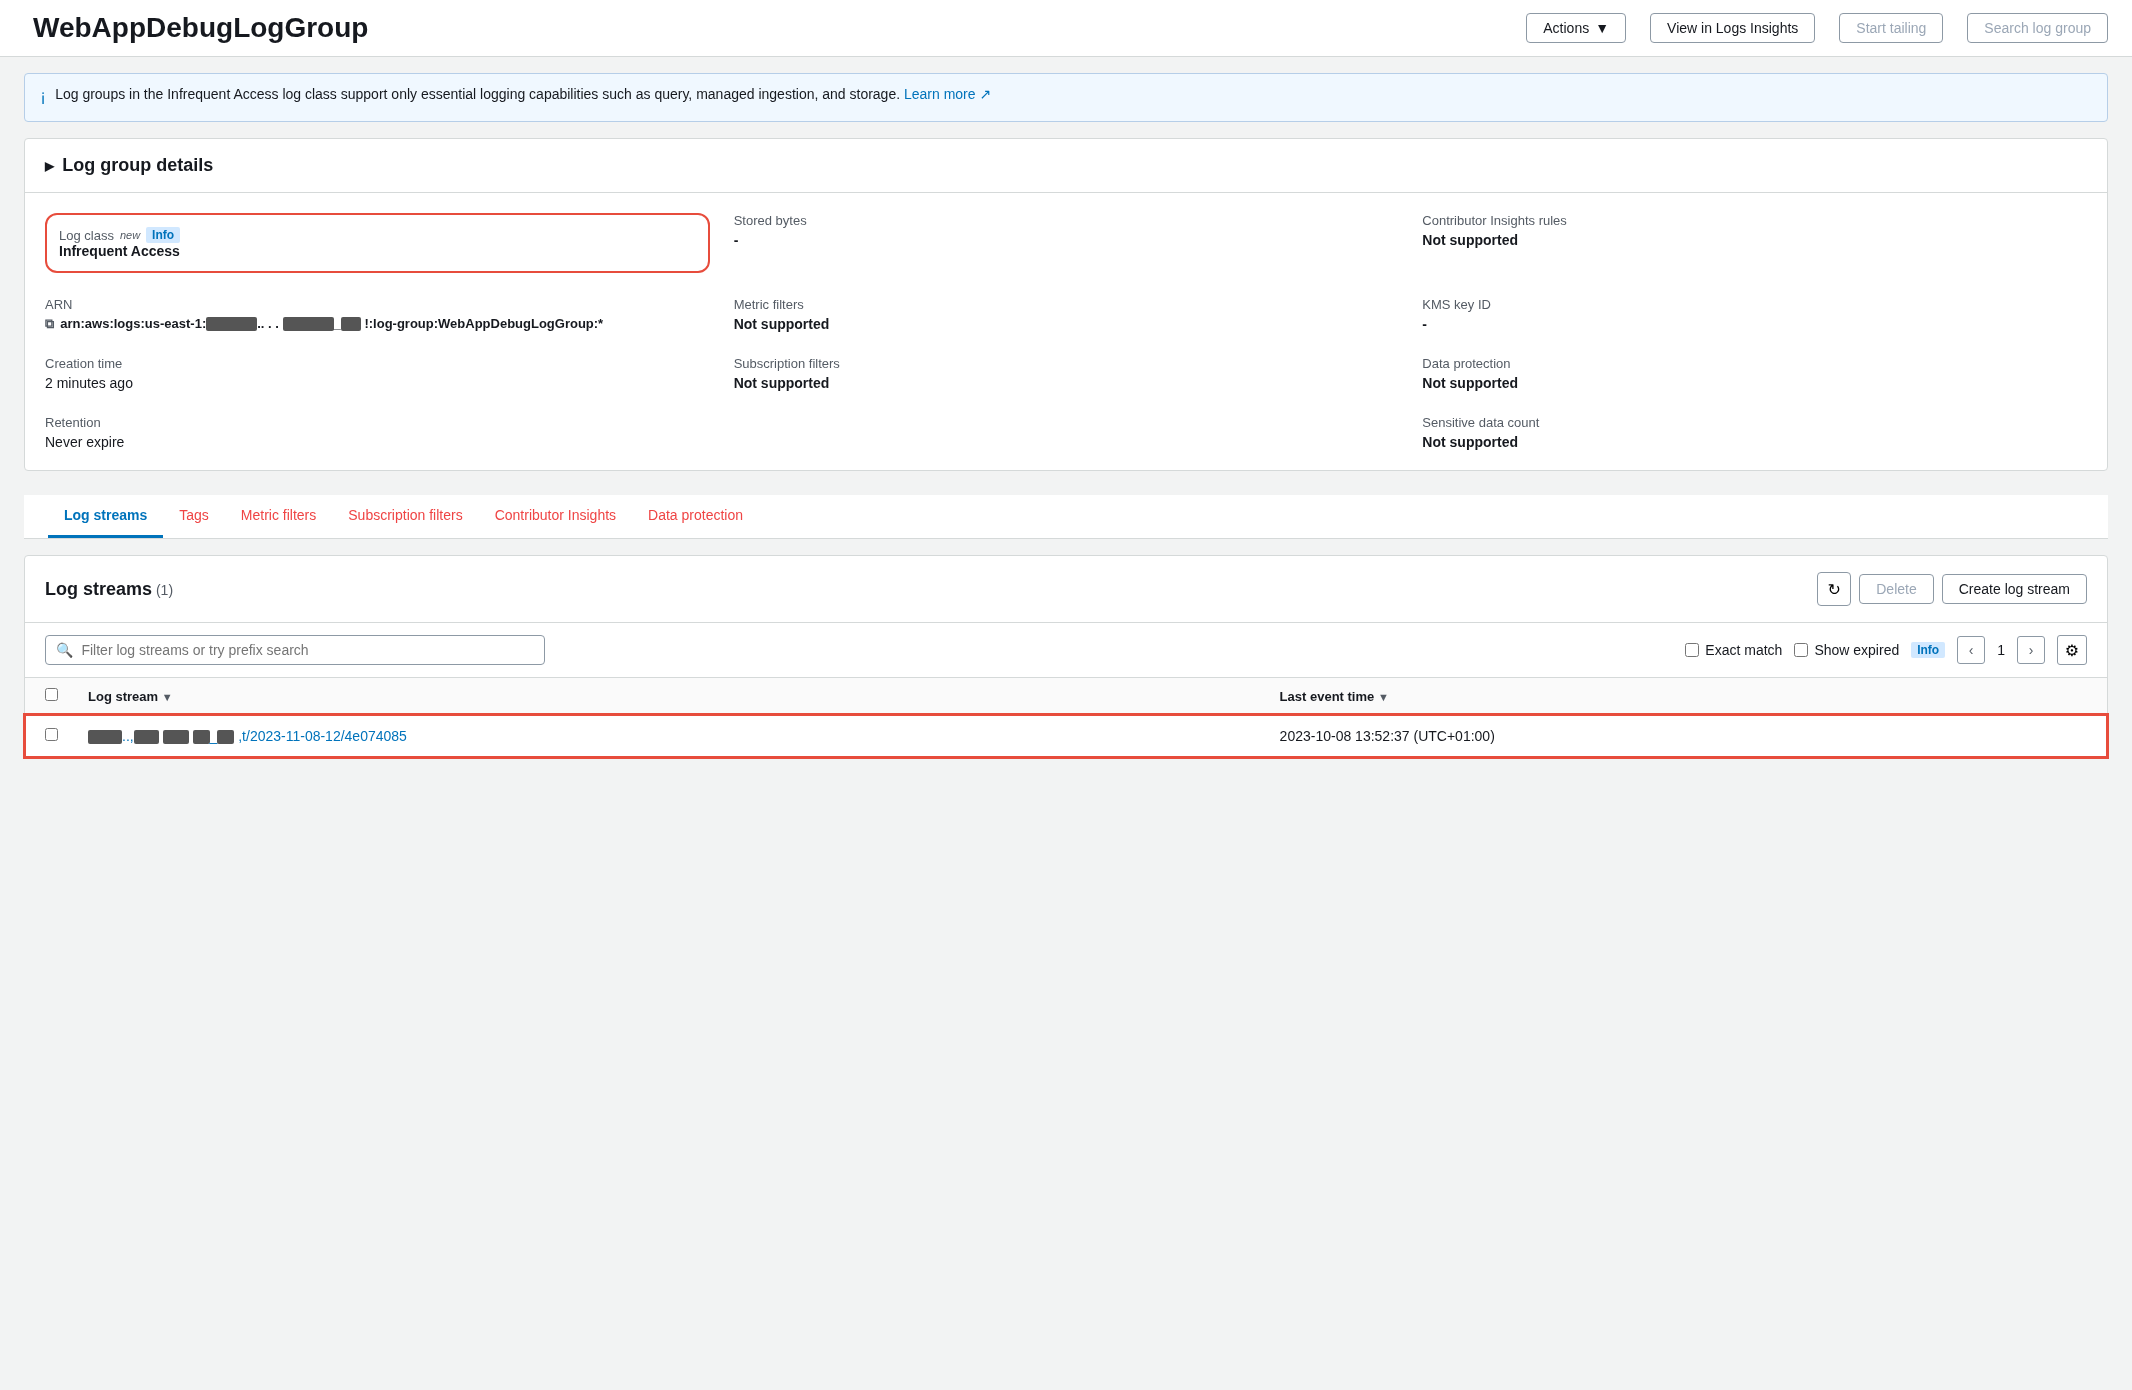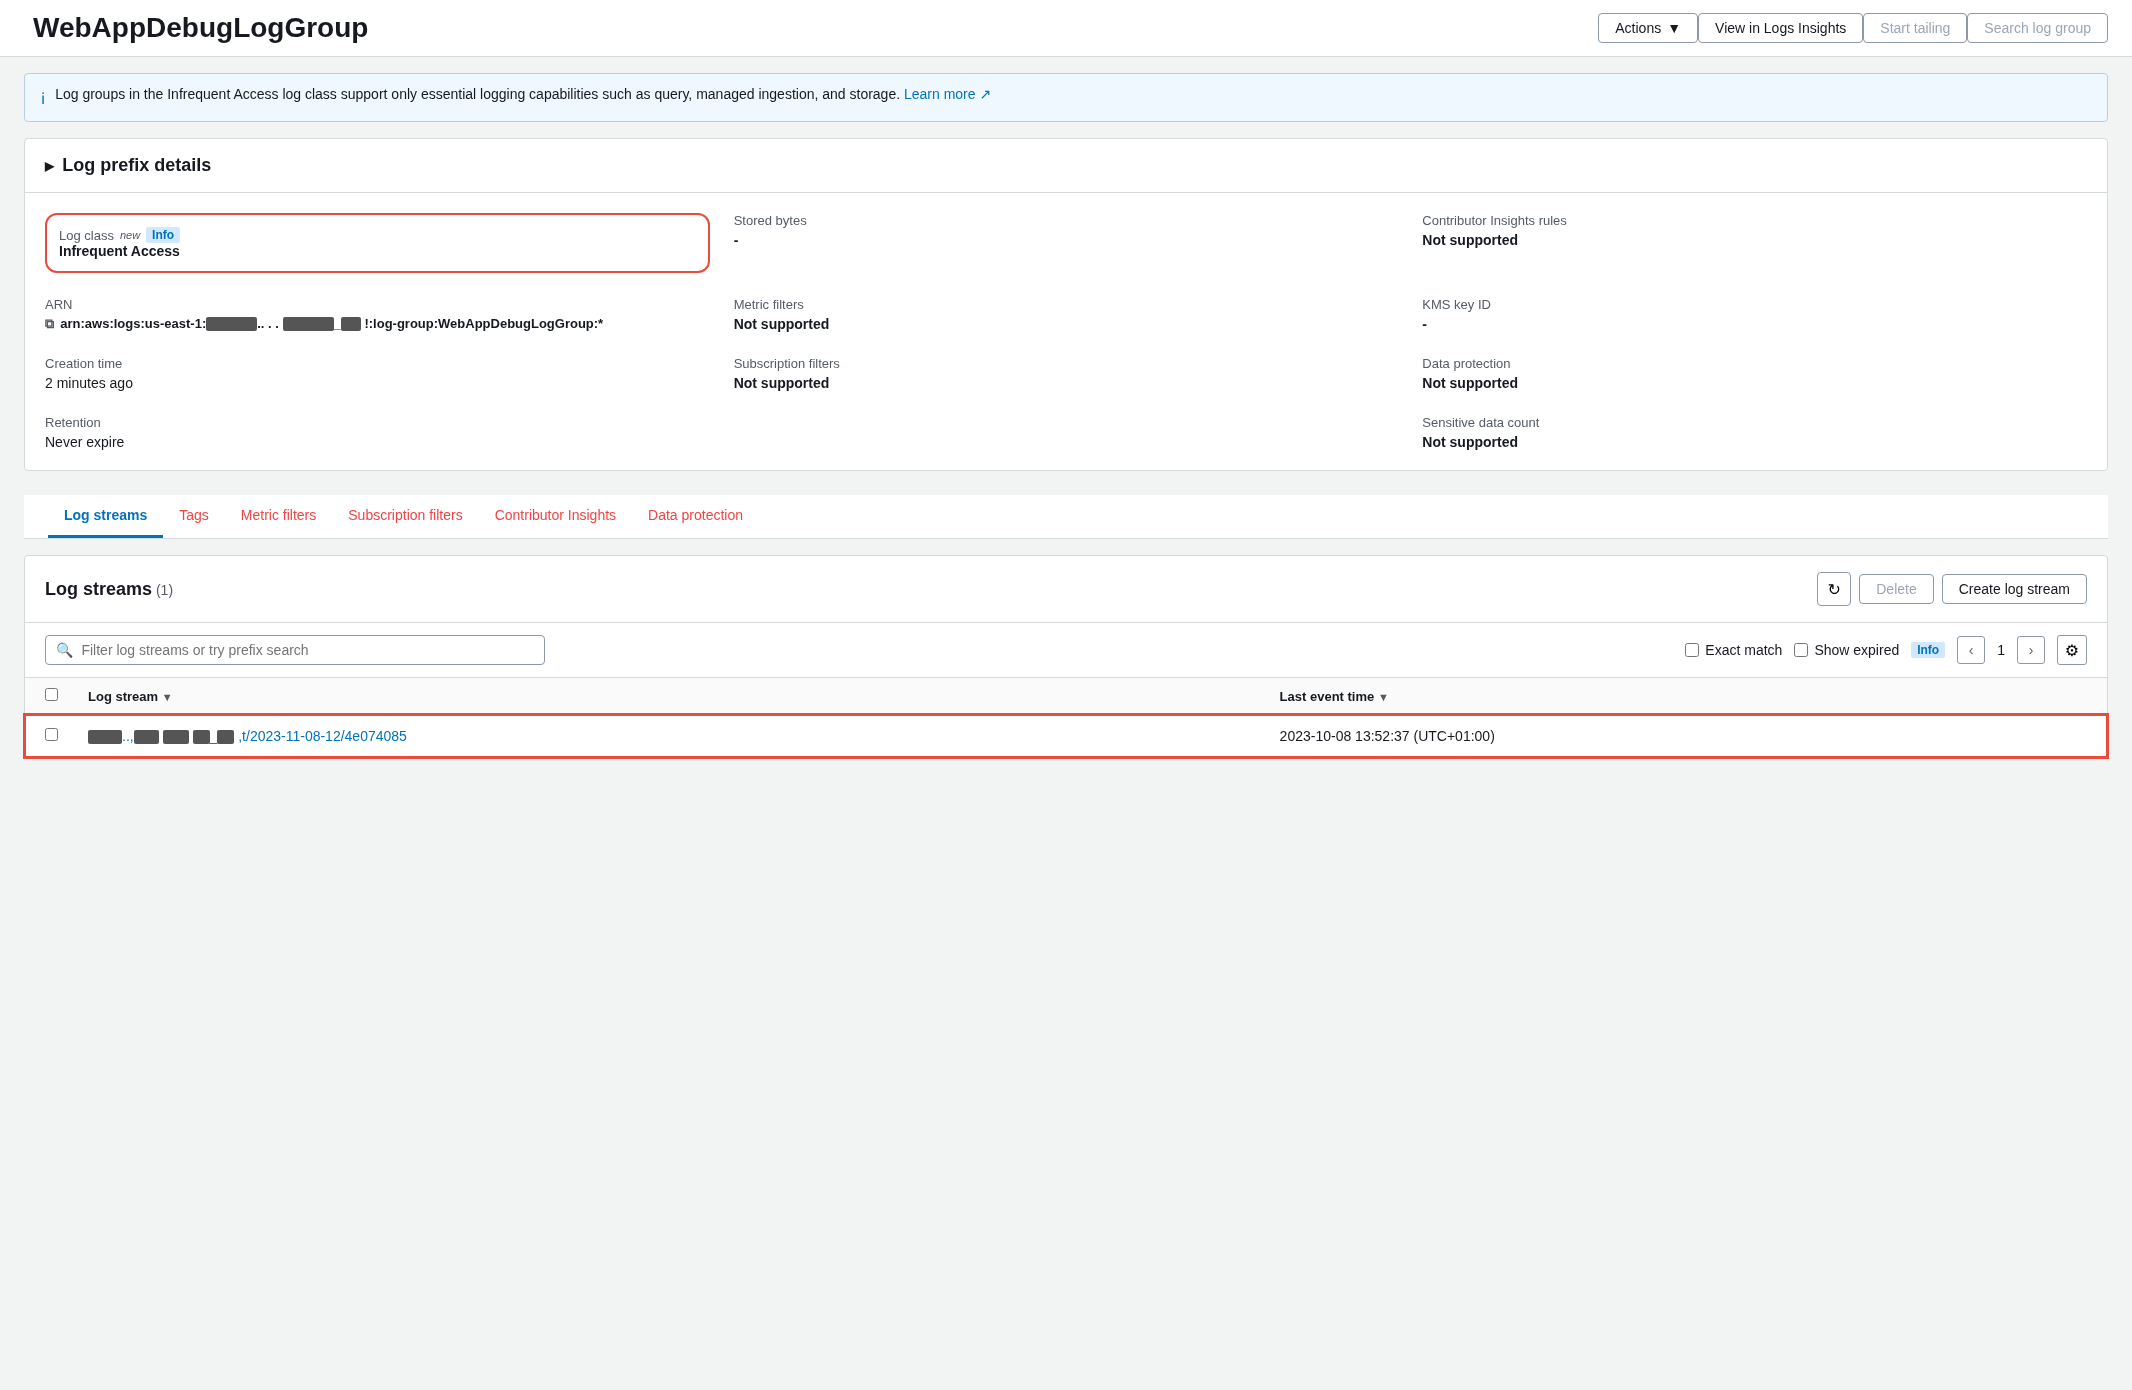--- a/index.html
+++ b/index.html
@@ -21,21 +21,21 @@
       border-bottom: 1px solid #d5d9d9;
     }
     .page-title {
       font-size: 28px;
       font-weight: 700;
       color: #16191f;
       margin-left: 9px;
     }
     .header-actions {
       display: flex;
-      gap: 0;
+      gap: 24px;
       align-items: flex-end;
     }
     .btn {
       padding: 6px 16px;
       border-radius: 4px;
       font-size: 14px;
       cursor: pointer;
       border: 1px solid #8d99a5;
       background: #fff;
       color: #16191f;
@@ -391,21 +391,21 @@
       <span> ↗</span>
     </a>
   </span>
 </div>
 
 <div class="main-content">
 
   <div class="details-section">
     <div class="details-header">
       <span class="triangle">▶</span>
-      <span>Log prefix details</span>
+      <span>Log group details</span>
     </div>
 
     <div class="details-grid">
 
       <div class="log-class-box">
         <div class="detail-label">
           <span>Log class</span>
           <span class="new-badge">new</span>
           <span class="info-badge">Info</span>
         </div>

